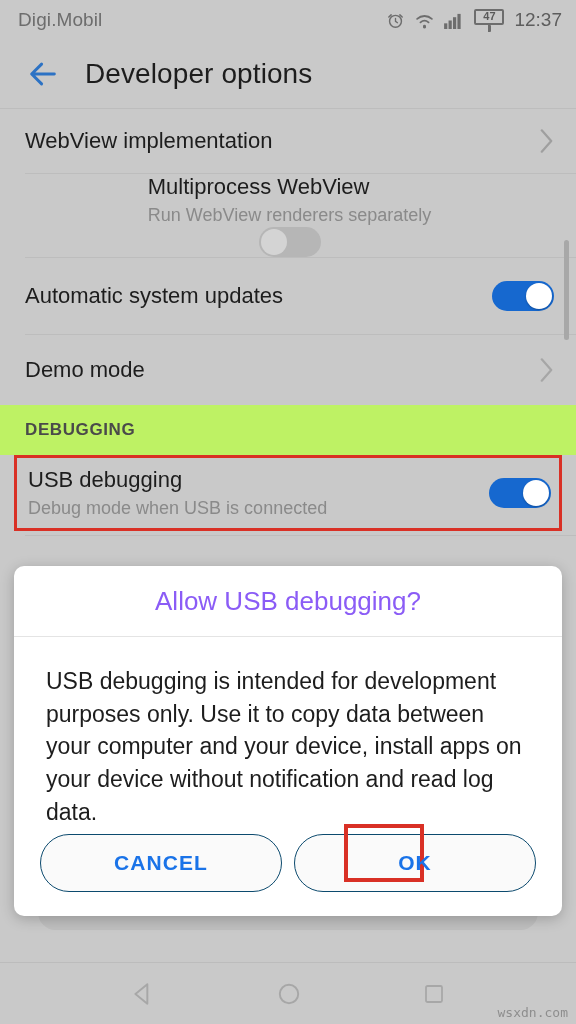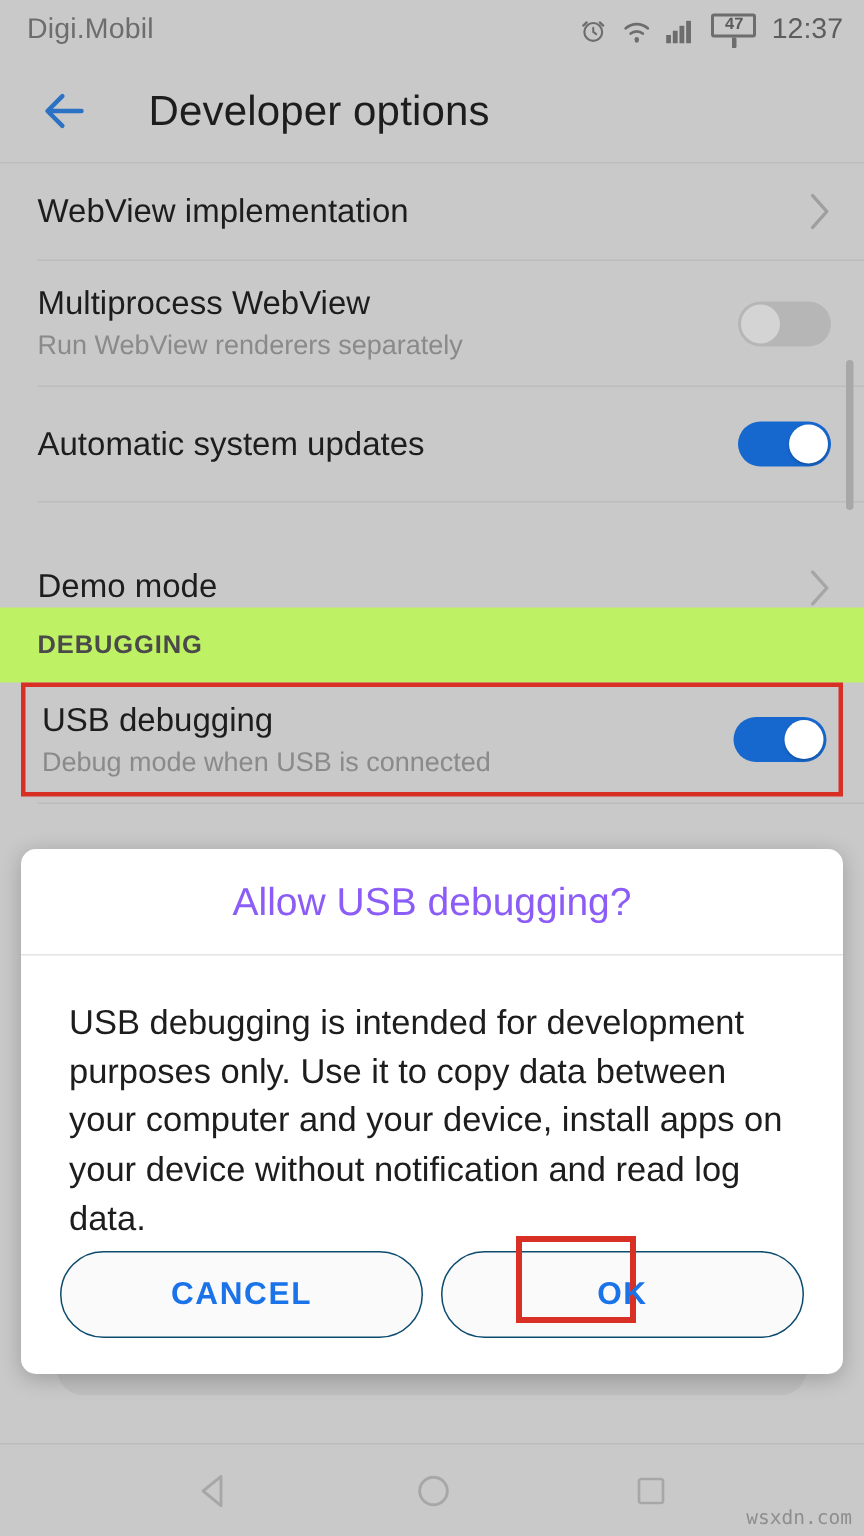--- a/index.html
+++ b/index.html
@@ -47,21 +47,21 @@
   
   #app-bar {
     position:absolute; top:40px; left:0;
     width:576px; height:68px;
     display:flex; align-items:center;
     padding-left:26px;
   }
   #back-arrow { width:34px; height:34px; flex:0 0 auto; }
   #page-title {
     font-size:28px; color:#1d1d1d;
-    margin-left:39px; letter-spacing:0.1px;
+    margin-left:25px; letter-spacing:0.1px;
   }
 
   
   #list { position:absolute; top:108px; left:0; width:576px; }
   .divider { height:1px; background:#bdbdbd; margin-left:25px; }
   .divider.full { margin-left:0; }
   .row {
     position:relative;
     min-height:62px;
     display:flex; align-items:center;
@@ -238,21 +238,21 @@
       <div class="row-text">
         <div class="row-title">WebView implementation</div>
       </div>
       <svg class="chevron" viewBox="0 0 12 22">
         <path d="M2 2 L10 11 L2 20" fill="none" stroke="#7d7d7d" stroke-width="1.9" stroke-linecap="round" stroke-linejoin="round"></path>
       </svg>
     </div>
 
     <div class="divider"></div>
 
-    <div class="row" style="min-height:83px;">
+    <div class="row" style="min-height:83px;flex-direction:column;">
       <div class="row-text">
         <div class="row-title">Multiprocess WebView</div>
         <div class="row-sub">Run WebView renderers separately</div>
       </div>
       <div class="toggle off">
         <div class="knob"></div>
       </div>
     </div>
 
     <div class="divider"></div>
@@ -261,21 +261,21 @@
       <div class="row-text">
         <div class="row-title">Automatic system updates</div>
       </div>
       <div class="toggle on">
         <div class="knob"></div>
       </div>
     </div>
 
     <div class="divider"></div>
 
-    <div class="row" style="min-height:70px;align-items:flex-end;">
+    <div class="row" style="min-height:70px;">
       <div class="row-text">
         <div class="row-title">Demo mode</div>
       </div>
       <svg class="chevron" viewBox="0 0 12 22">
         <path d="M2 2 L10 11 L2 20" fill="none" stroke="#8a8a8a" stroke-width="1.9" stroke-linecap="round" stroke-linejoin="round"></path>
       </svg>
     </div>
 
     <div class="section-head">
       <span>DEBUGGING</span>

